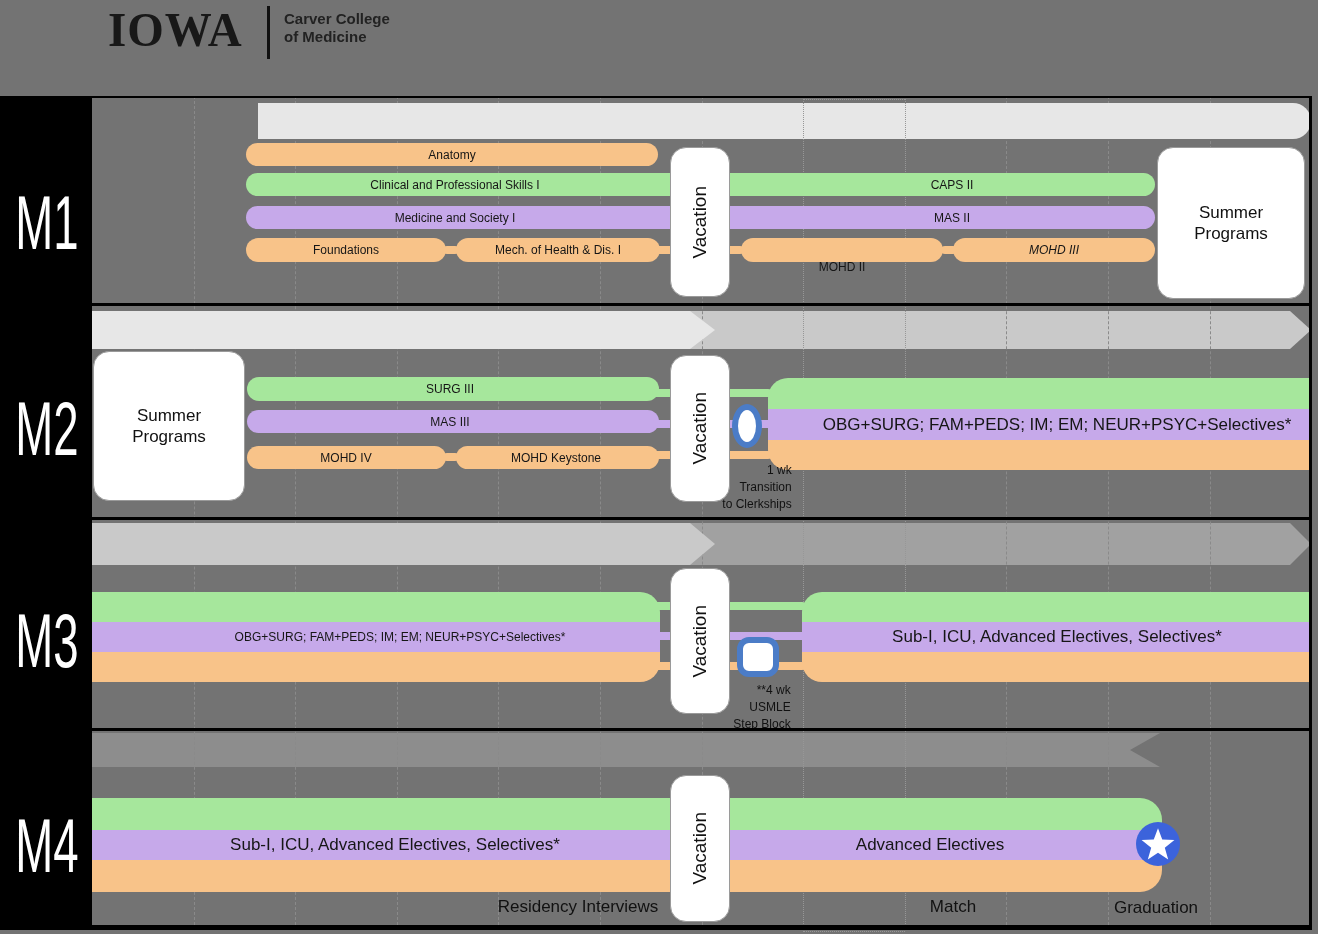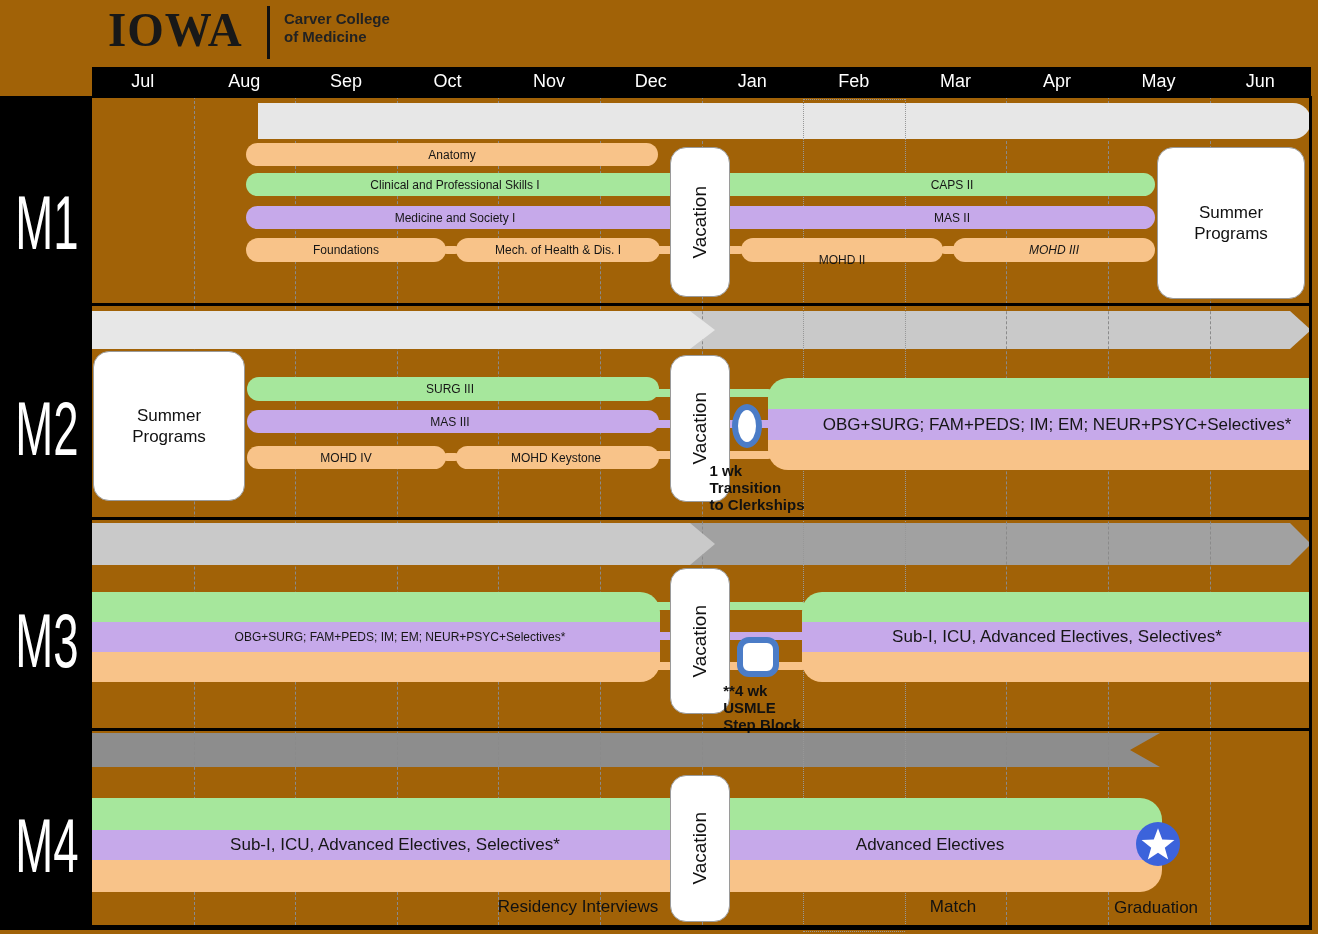--- a/index.html
+++ b/index.html
@@ -1,16 +1,16 @@
 <!DOCTYPE html>
 <html style="--green: #A6E79C; --purple: #C6A9EA; --orange: #F8C389; --phase1: #E7E7E7; --phase2: #C9C9C9; --phase3: #A1A1A1; --phase4: #8D8D8D; --blue: #4B7CC7; --starblue: #3C63DB;"><head>
 <meta charset="utf-8">
 <style>
   html,body{margin:0;padding:0;background:#fff;}
-  #page{position:relative;width:1318px;height:934px;background:#a16207;overflow:hidden;
+  #page{position:relative;width:1318px;height:934px;background:#737373;overflow:hidden;
         font-family:"Liberation Sans",sans-serif;color:#111;}
   .abs{position:absolute;}
   
   #logo{left:108px;top:2px;font-family:"Liberation Serif",serif;font-weight:700;
         font-size:47px;letter-spacing:1px;color:#181818;transform:scaleY(1.05);z-index:9;}
   #logo-divider{left:267px;top:6px;width:3px;height:53px;background:#111;z-index:9;}
   #college{left:284px;top:10px;font-size:15px;font-weight:700;line-height:18px;
            white-space:pre-line;color:#222;z-index:9;}
   #title{left:700px;top:26px;transform:translate(-50%,-50%);font-size:33px;font-weight:700;
          white-space:nowrap;z-index:9;}
@@ -44,54 +44,40 @@
   .block>div{width:100%;}
   .lane-label{transform:translate(-50%,-50%);font-size:12px;white-space:nowrap;z-index:7;color:#161616;}
   .big-label{font-size:17px;}
   
   .vacation{width:58px;background:#fff;border:1.5px solid #9a9a9a;border-radius:16px;z-index:6;
             display:flex;align-items:center;justify-content:center;}
   .vac-text{writing-mode:vertical-rl;transform:rotate(180deg);font-size:19px;color:#111;}
   .summer{background:#fff;border:1.5px solid #9a9a9a;border-radius:16px;z-index:6;
           display:flex;align-items:center;justify-content:center;text-align:center;
           font-size:17px;line-height:21px;white-space:pre-line;}
-  .annot{transform:translateX(-50%);text-align:left;font-size:15px;line-height:17px;
-         z-index:7;white-space:pre-line;color:#111;font-weight:bold;}
+  .annot{transform:translateX(-50%);text-align:right;font-size:12px;line-height:17px;
+         z-index:7;white-space:pre-line;color:#111;}
   .blue-oval{width:18px;height:32px;background:#fff;border:6px solid var(--blue);
              border-radius:50%;z-index:6;}
   .blue-square{width:30px;height:28px;background:#fff;border:6px solid var(--blue);
                border-radius:12px;z-index:6;}
   .star-circle{width:44px;height:44px;border-radius:50%;background:var(--starblue);z-index:6;
                display:flex;align-items:center;justify-content:center;}
   .bottom-label{transform:translate(-50%,-50%);font-size:17px;white-space:nowrap;z-index:7;color:#111;}
 </style>
 </head>
 <body>
 
 <div id="page">
 
   <div class="abs" id="logo">IOWA</div>
   <div class="abs" id="logo-divider"></div>
   <div class="abs" id="college">Carver College
 of Medicine</div>
 
-  <div class="abs" id="monthbar">
-    <span class="month">Jul</span>
-    <span class="month">Aug</span>
-    <span class="month">Sep</span>
-    <span class="month">Oct</span>
-    <span class="month">Nov</span>
-    <span class="month">Dec</span>
-    <span class="month">Jan</span>
-    <span class="month">Feb</span>
-    <span class="month">Mar</span>
-    <span class="month">Apr</span>
-    <span class="month">May</span>
-    <span class="month">Jun</span>
-  </div>
 
   <div class="abs" id="sidebar"></div>
   <div class="abs ylab" style="top:222px;">M1</div>
   <div class="abs ylab" style="top:428px;">M2</div>
   <div class="abs ylab" style="top:640px;">M3</div>
   <div class="abs ylab" style="top:845px;">M4</div>
 
   <div class="abs grid" style="left:194px;"></div>
   <div class="abs grid" style="left:295px;"></div>
   <div class="abs grid" style="left:397px;"></div>
@@ -142,21 +128,21 @@
 
   <div class="abs bar c-orange" style="left:246px;top:238px;width:200px;height:24px;"></div>
   <div class="abs bar c-orange" style="left:456px;top:238px;width:204px;height:24px;"></div>
   <div class="abs strip c-orange" style="left:443px;top:246px;width:16px;"></div>
   <div class="abs strip c-orange" style="left:652px;top:246px;width:92px;"></div>
   <div class="abs bar c-orange" style="left:741px;top:238px;width:202px;height:24px;"></div>
   <div class="abs bar c-orange" style="left:953px;top:238px;width:202px;height:24px;"></div>
   <div class="abs strip c-orange" style="left:941px;top:246px;width:16px;"></div>
   <div class="abs lane-label" style="left:346px;top:250px;">Foundations</div>
   <div class="abs lane-label" style="left:558px;top:250px;">Mech. of Health &amp; Dis. I</div>
-  <div class="abs lane-label" style="left:842px;top:260px;text-align:center;">MOHD II</div>
+  <div class="abs lane-label" style="left:842px;top:267px;text-align:center;">MOHD II</div>
   <div class="abs lane-label" style="left:1054px;top:250px;font-style:italic;">MOHD III</div>
 
   <div class="abs vacation" style="left:670px;top:147px;height:148px;">
     <span class="vac-text">Vacation</span>
   </div>
   <div class="abs summer" style="left:1157px;top:147px;width:146px;height:150px;">
     <span>Summer
 Programs</span>
   </div>
 

